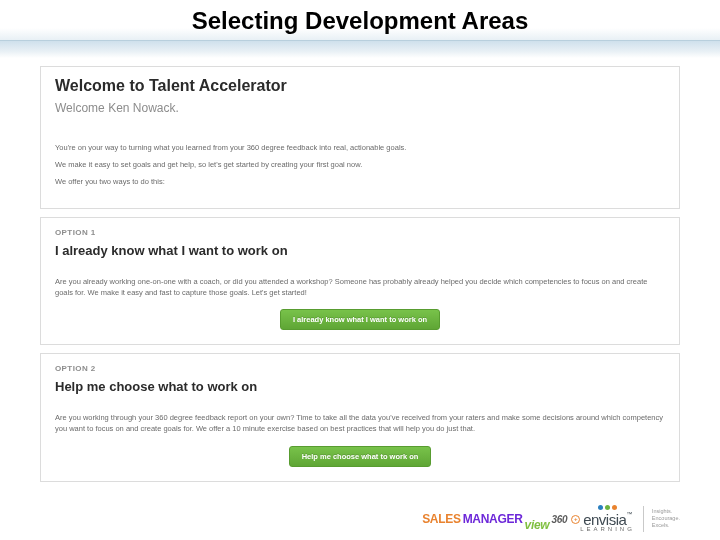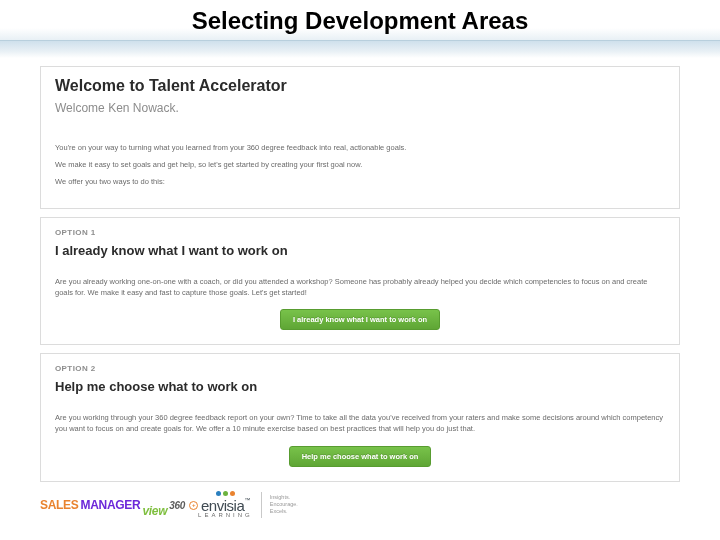--- a/index.html
+++ b/index.html
@@ -76,26 +76,26 @@
     font-size: 7.5px;
     font-weight: 700;
     padding: 5px 12px;
     border-radius: 3px;
     border: 1px solid #589c30;
     cursor: pointer;
     text-shadow: 0 -1px 0 rgba(0,0,0,0.15);
   }
   .footer {
     position: absolute;
-    bottom: 22px;
+    bottom: 8px;
     left: 0;
     right: 0;
     padding: 0 40px;
     display: flex;
-    justify-content: flex-start;
+    justify-content: flex-end;
     align-items: flex-end;
   }
   .logo-sales {
     font-size: 12px;
     font-weight: 800;
     letter-spacing: -0.3px;
     display: flex;
     align-items: center;
     gap: 2px;
   }

